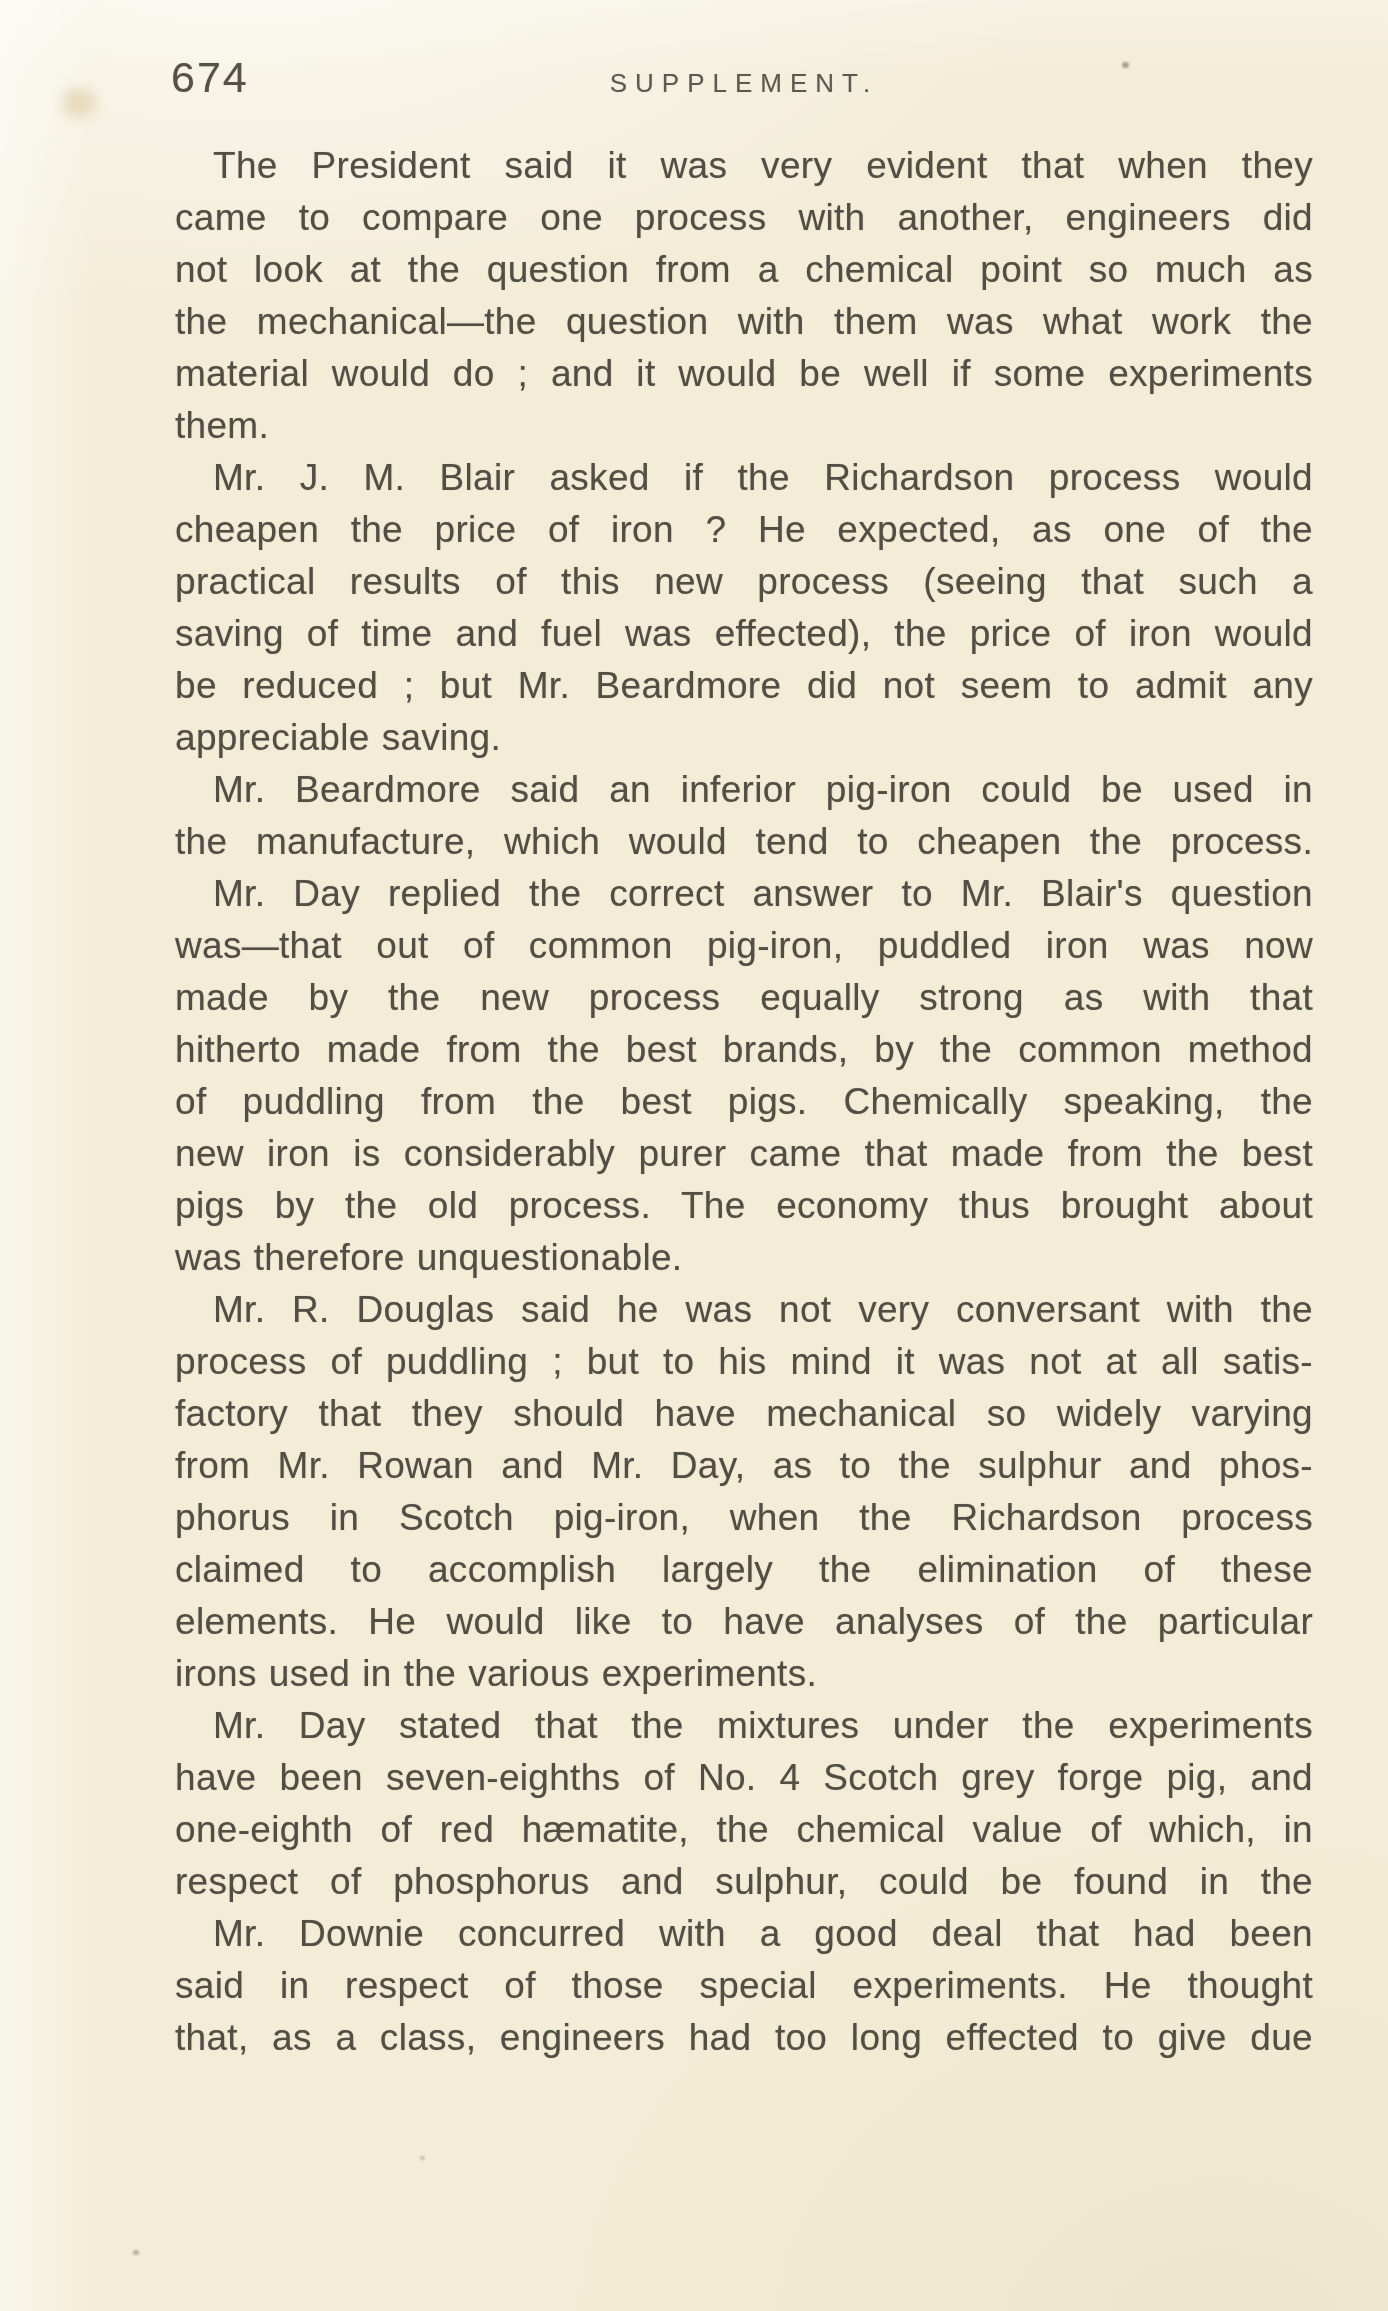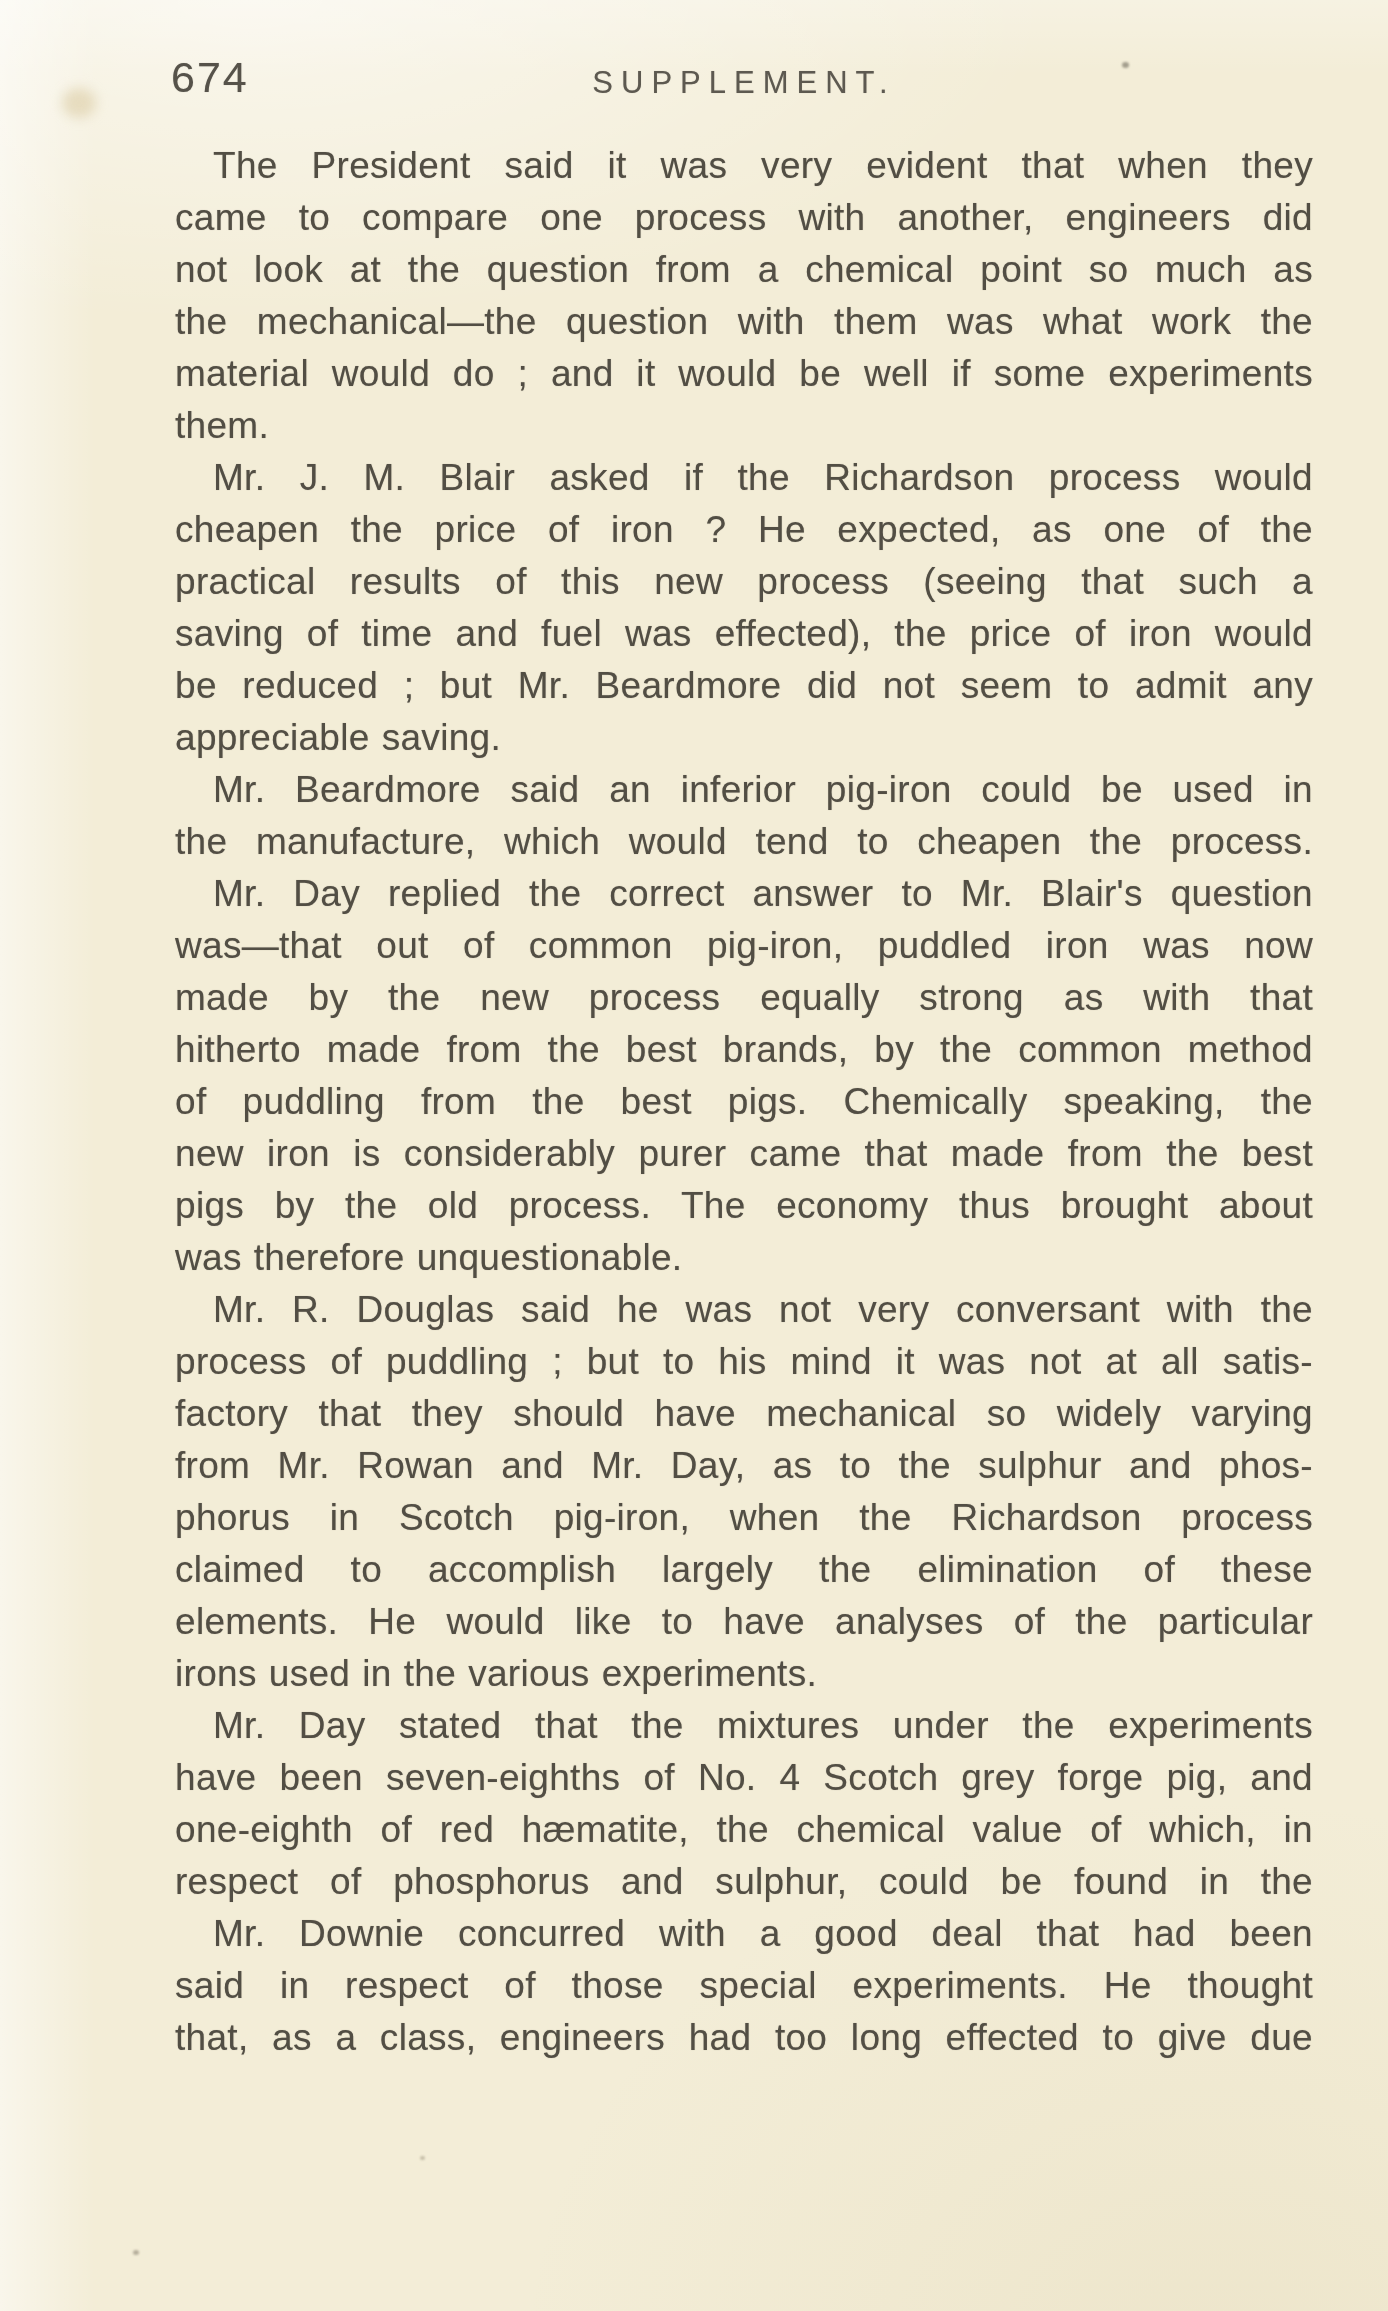--- a/index.html
+++ b/index.html
@@ -21,21 +21,21 @@
   .content { position:absolute; left:175px; top:54px; width:1138px; }
   .masthead { position:relative; height:86px; }
   .page-number {
     position:absolute; left:-4px; top:0px;
     font-size:43px; line-height:46px; letter-spacing:2px;
     color:#56524a;
     text-shadow:0 0 1px rgba(86,82,74,0.35);
   }
   .running-title {
     display:block; text-align:center;
-    font-size:31px; line-height:40px; letter-spacing:8px;
+    font-size:26px; line-height:40px; letter-spacing:8px;
     padding-top:9px;
     color:#5d5950;
     text-shadow:0 0 1px rgba(93,89,80,0.3);
   }
   .page-body { position:relative; }
   .paragraph { position:relative; }
   .line {
     height:52px; line-height:52px;
     font-size:37px;
     letter-spacing:0.3px;

